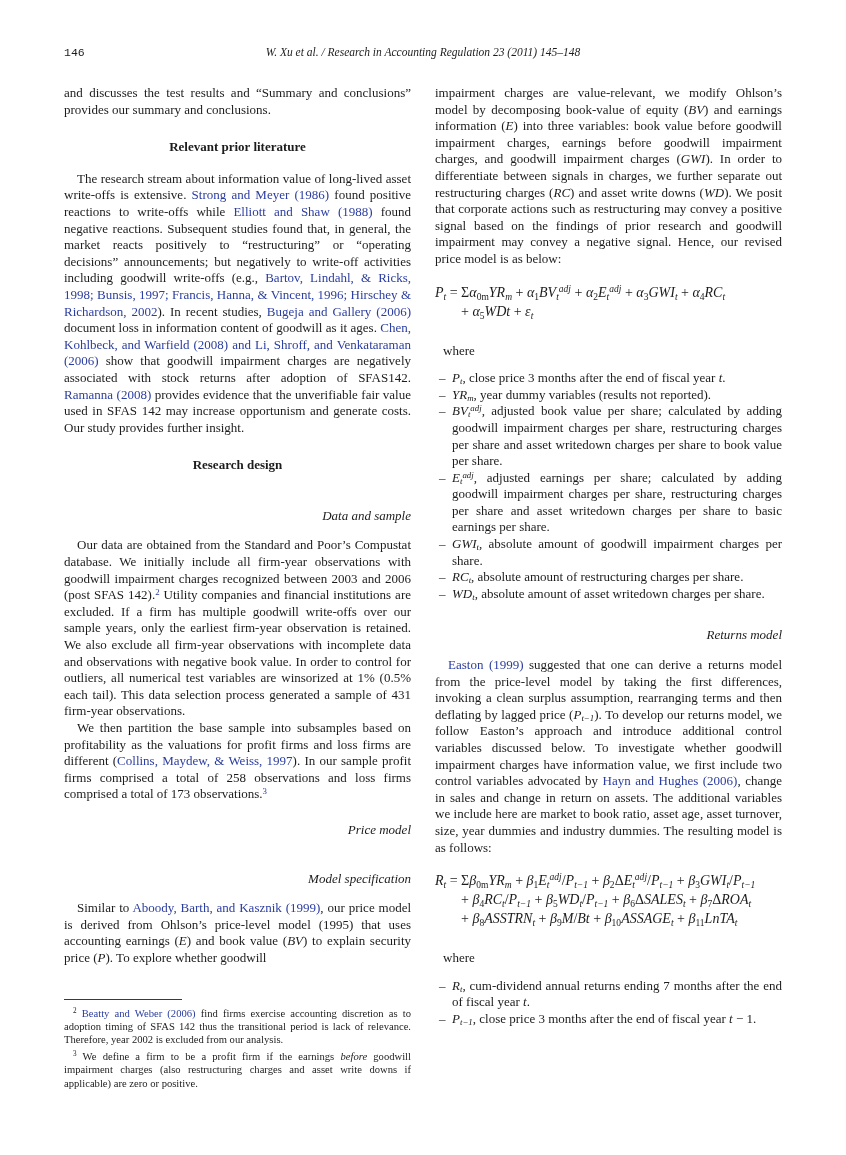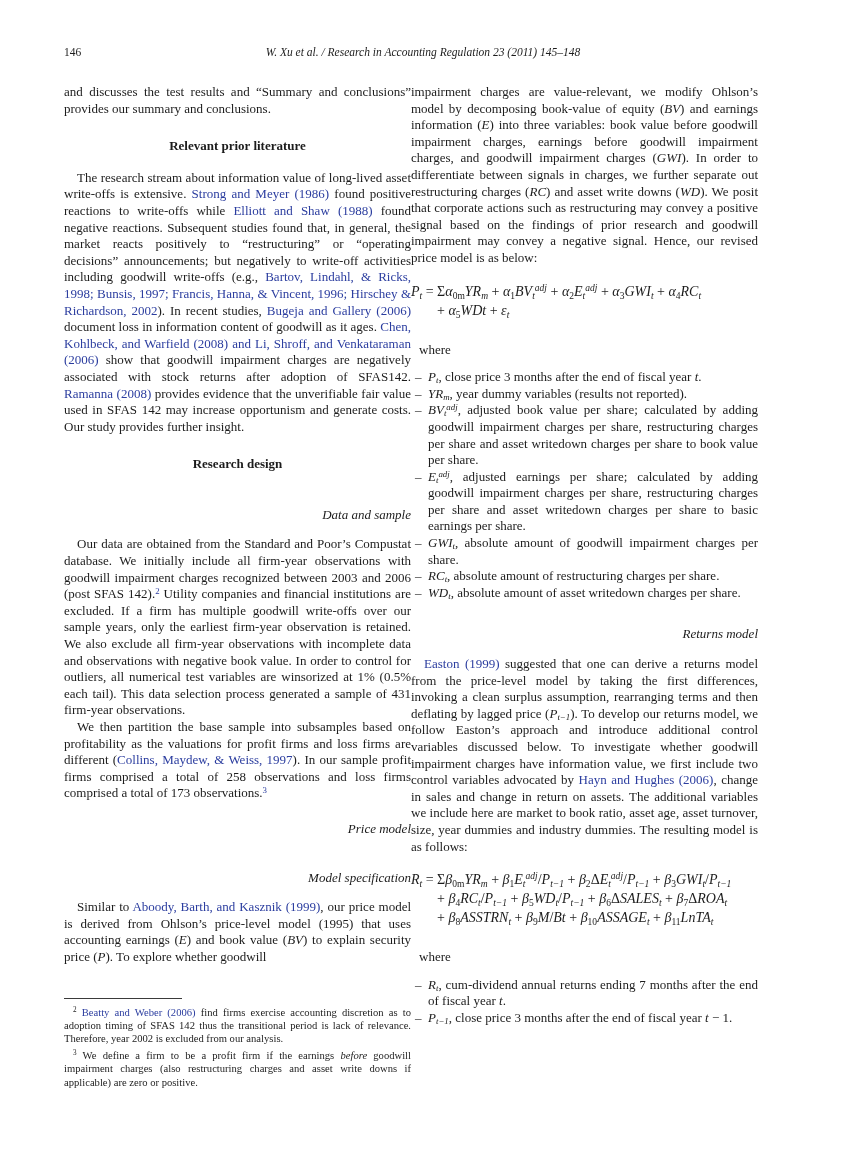--- a/index.html
+++ b/index.html
@@ -7,23 +7,23 @@
   body {
     width: 846px; height: 1155px;
     font-family: "Liberation Serif", "DejaVu Serif", serif;
     color: #1c1c1c;
   }
   .page { width: 846px; height: 1155px; padding: 46px 64px 40px; overflow: hidden; }
   .page-header {
     display: grid; grid-template-columns: 1fr auto 1fr;
     font-size: 11.5px; margin-bottom: 26px; align-items: baseline;
   }
-  .page-num { justify-self: start; }
+  .page-num { justify-self: start; font-family: Liberation Mono, monospace; }
   .running-head { font-style: italic; justify-self: center; }
-  .columns { display: flex; min-height: 1008px; align-items: stretch; }
+  .columns { display: flex; gap: 24px; min-height: 1008px; align-items: stretch; }
   .col { width: 347px; flex: none; display: flex; flex-direction: column; font-size: 13px; line-height: 16.6px; }
   .para { text-align: justify; }
   .para.ind { text-indent: 13px; }
   .heading { font-weight: bold; text-align: center; margin: 21px 0 15px; }
   .subheading { font-style: italic; text-align: right; margin: 19px 0 13px; }
   .where { margin: 9px 8px 9px; }
   .equation { margin: 15px 0 13px; font-size: 14px; }
   .eqline { white-space: nowrap; position: relative; line-height: 19px; }
   .eqline.cont { padding-left: 26px; }
   .eqtag { position: absolute; right: 0; }

